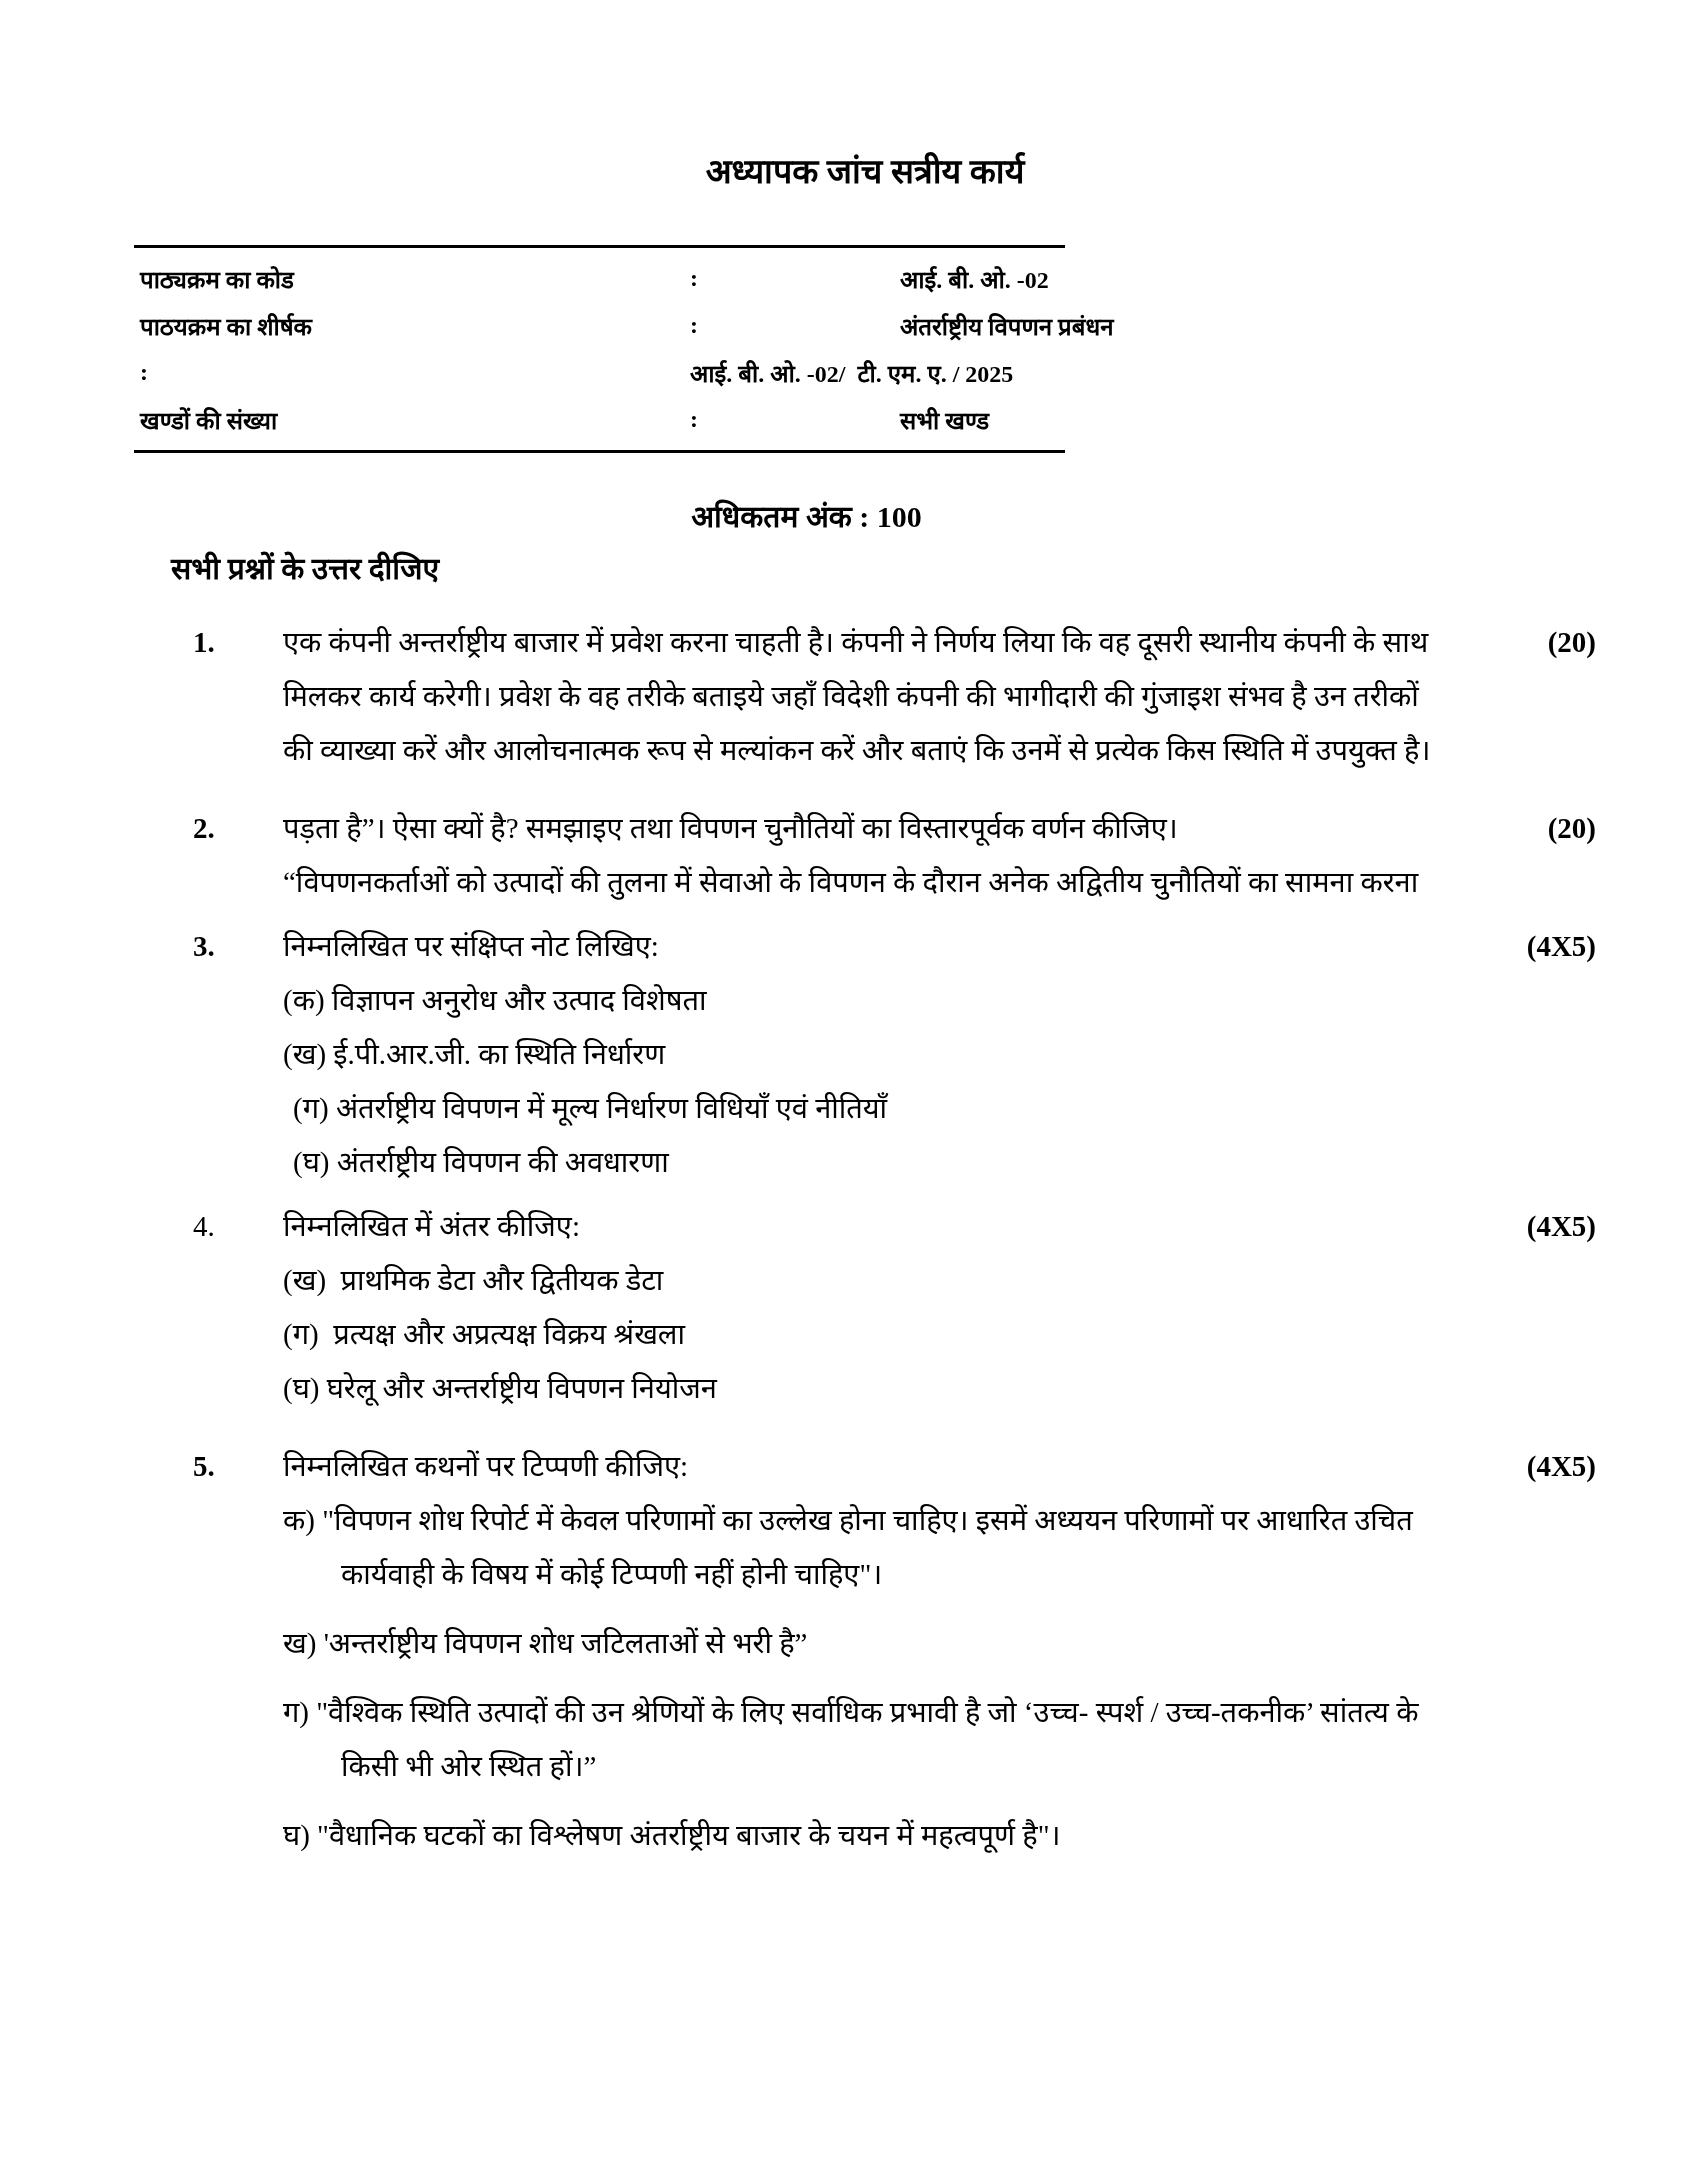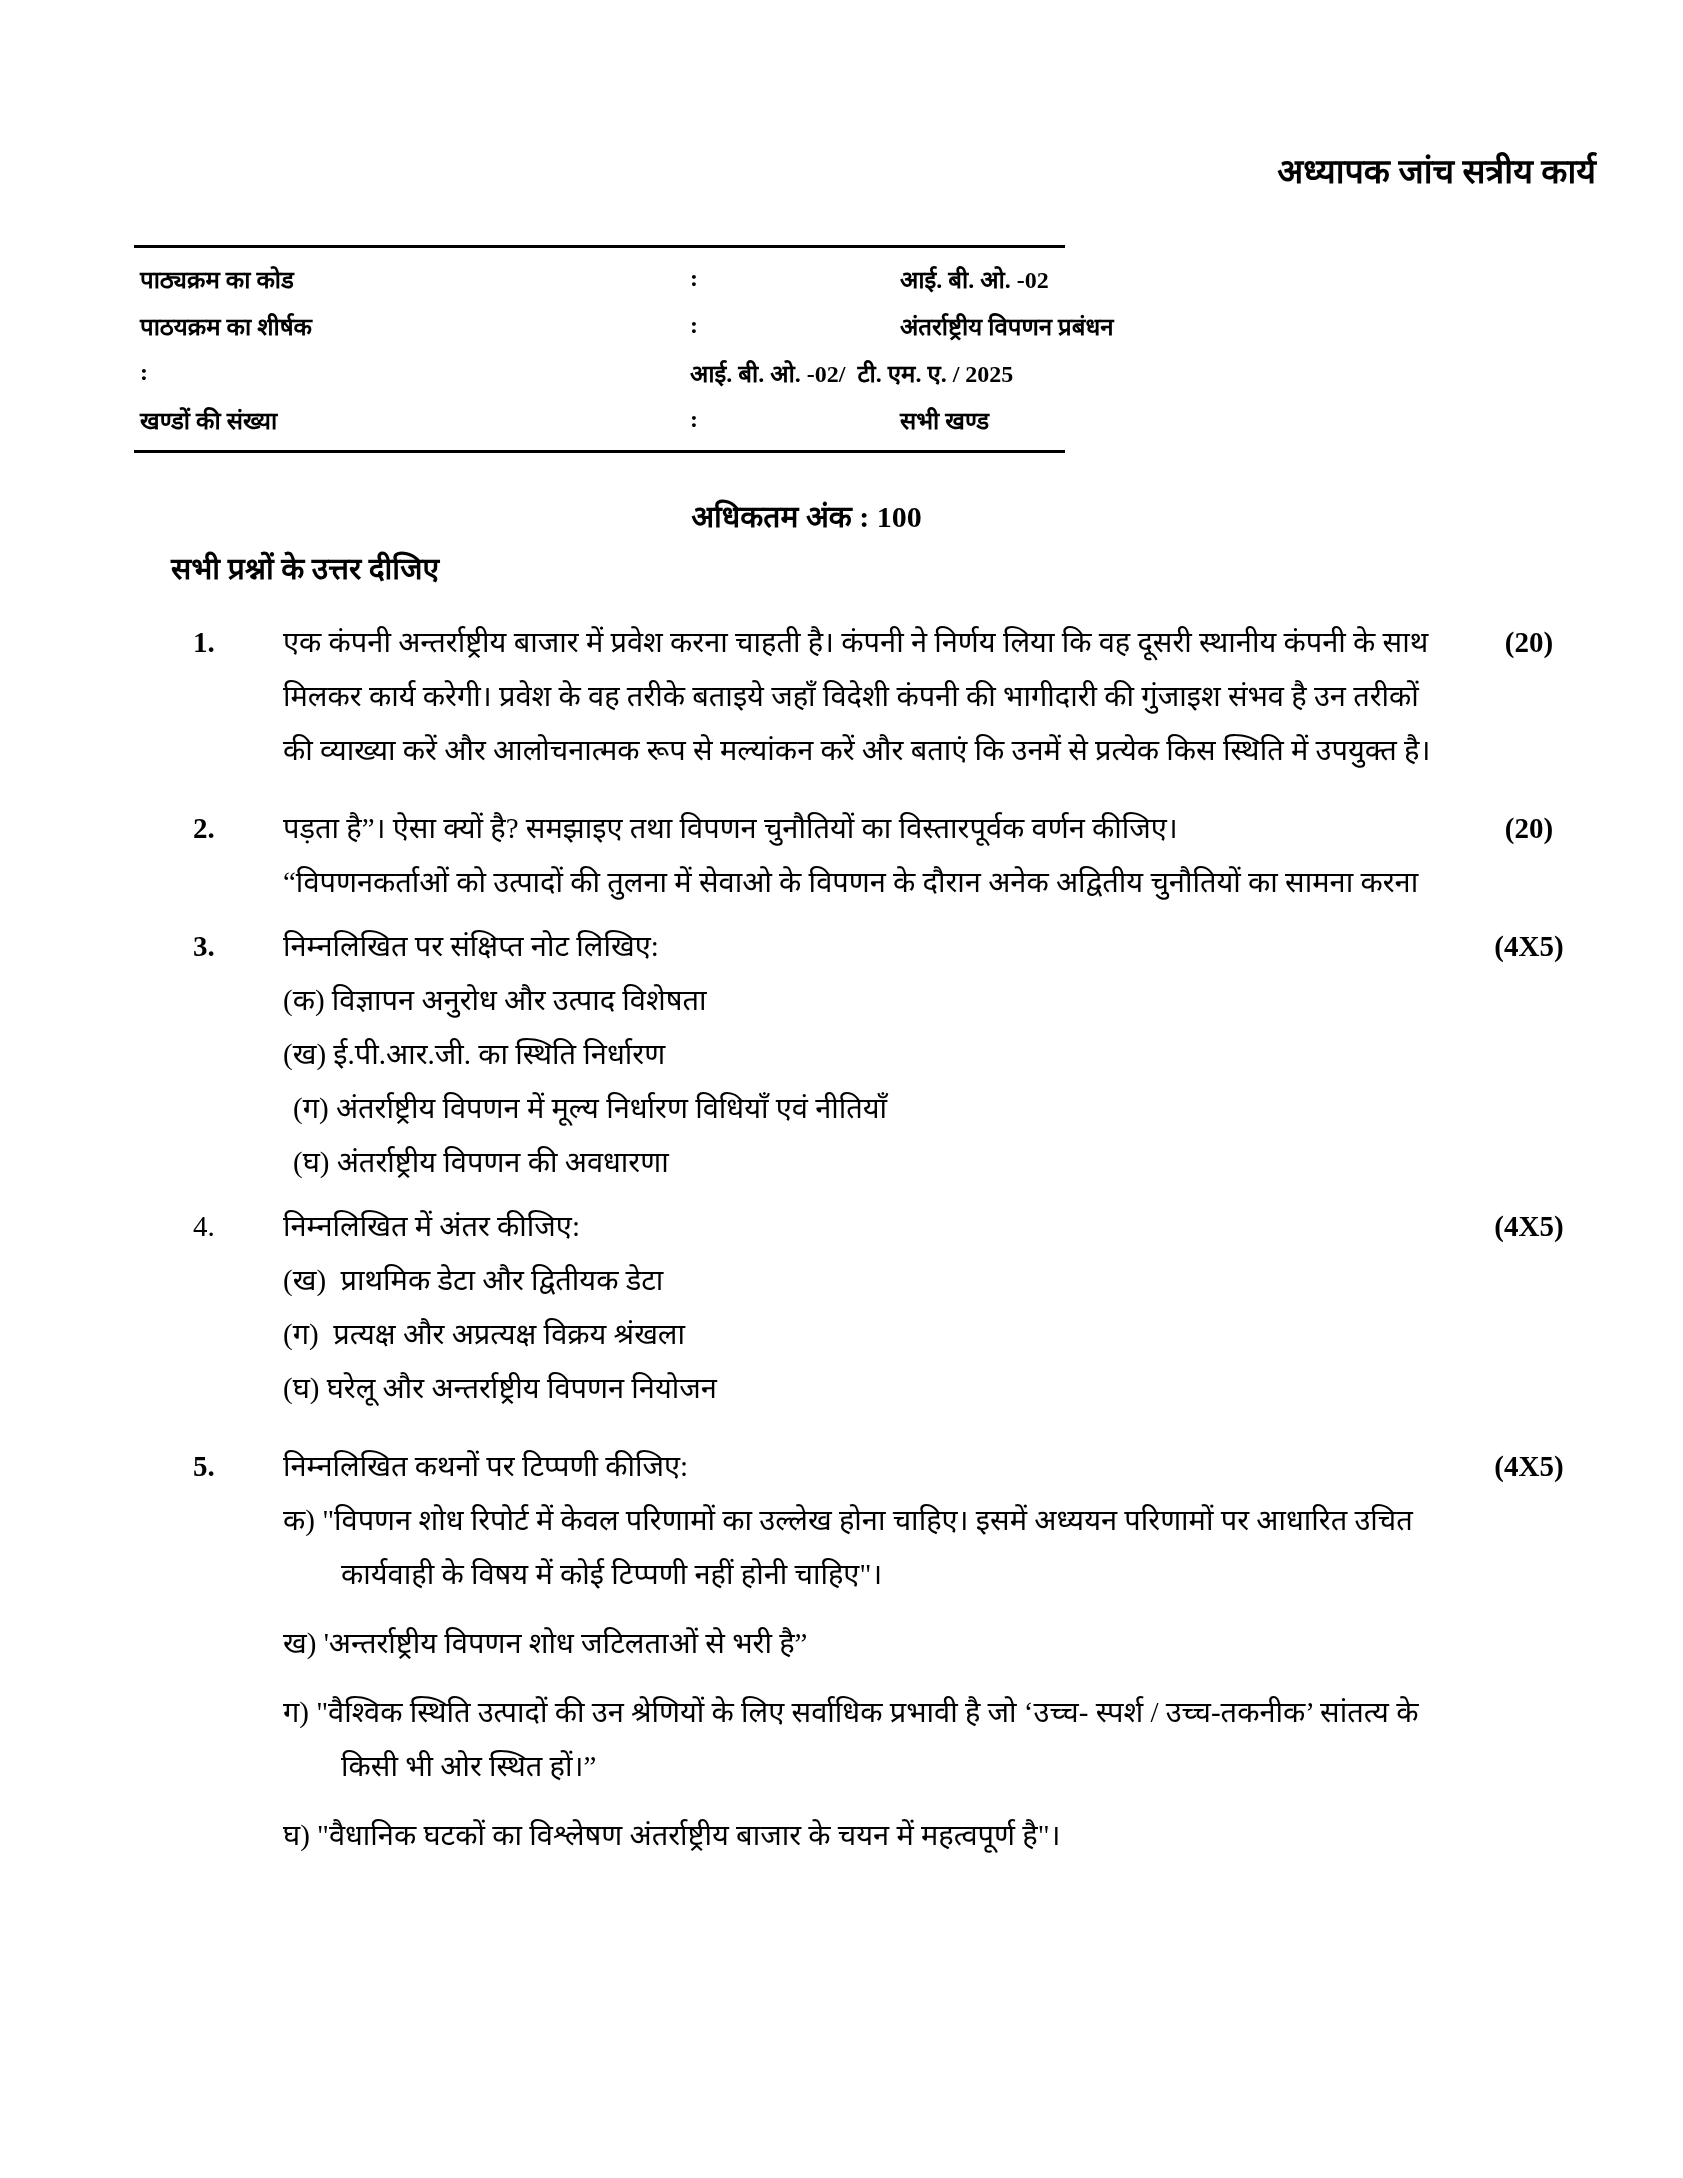--- a/index.html
+++ b/index.html
@@ -13,21 +13,21 @@
     color: #000000;
   }
   .page {
     position: relative;
     width: 1683px;
     height: 2178px;
     padding: 149px 87px 0 134px;
     box-sizing: border-box;
   }
   .title {
-    text-align: right;
+    text-align: center;
     font-size: 34px;
     font-weight: bold;
     line-height: 46px;
     white-space: pre;
   }
   .course-table {
     margin-top: 50px;
     width: 931px;
     border-top: 3px solid #000;
     border-bottom: 3px solid #000;
@@ -73,21 +73,21 @@
     line-height: 54px;
     margin-top: 24px;
   }
   .q.tight { margin-top: 10px; }
   .q-num {
     font-weight: bold;
   }
   .q-num.regular { font-weight: normal; }
   .q-marks {
     font-weight: bold;
-    text-align: center;
+    text-align: right;
     align-self: start;
     white-space: pre;
   }
   .qline { white-space: pre; margin-left: 14px; }
   .indent-sm { padding-left: 10px; }
   .cont { padding-left: 58px; }
   .q5-item + .q5-item { margin-top: 15px; }
   .q5-first { margin-top: 0; }
 </style>
 </head>

